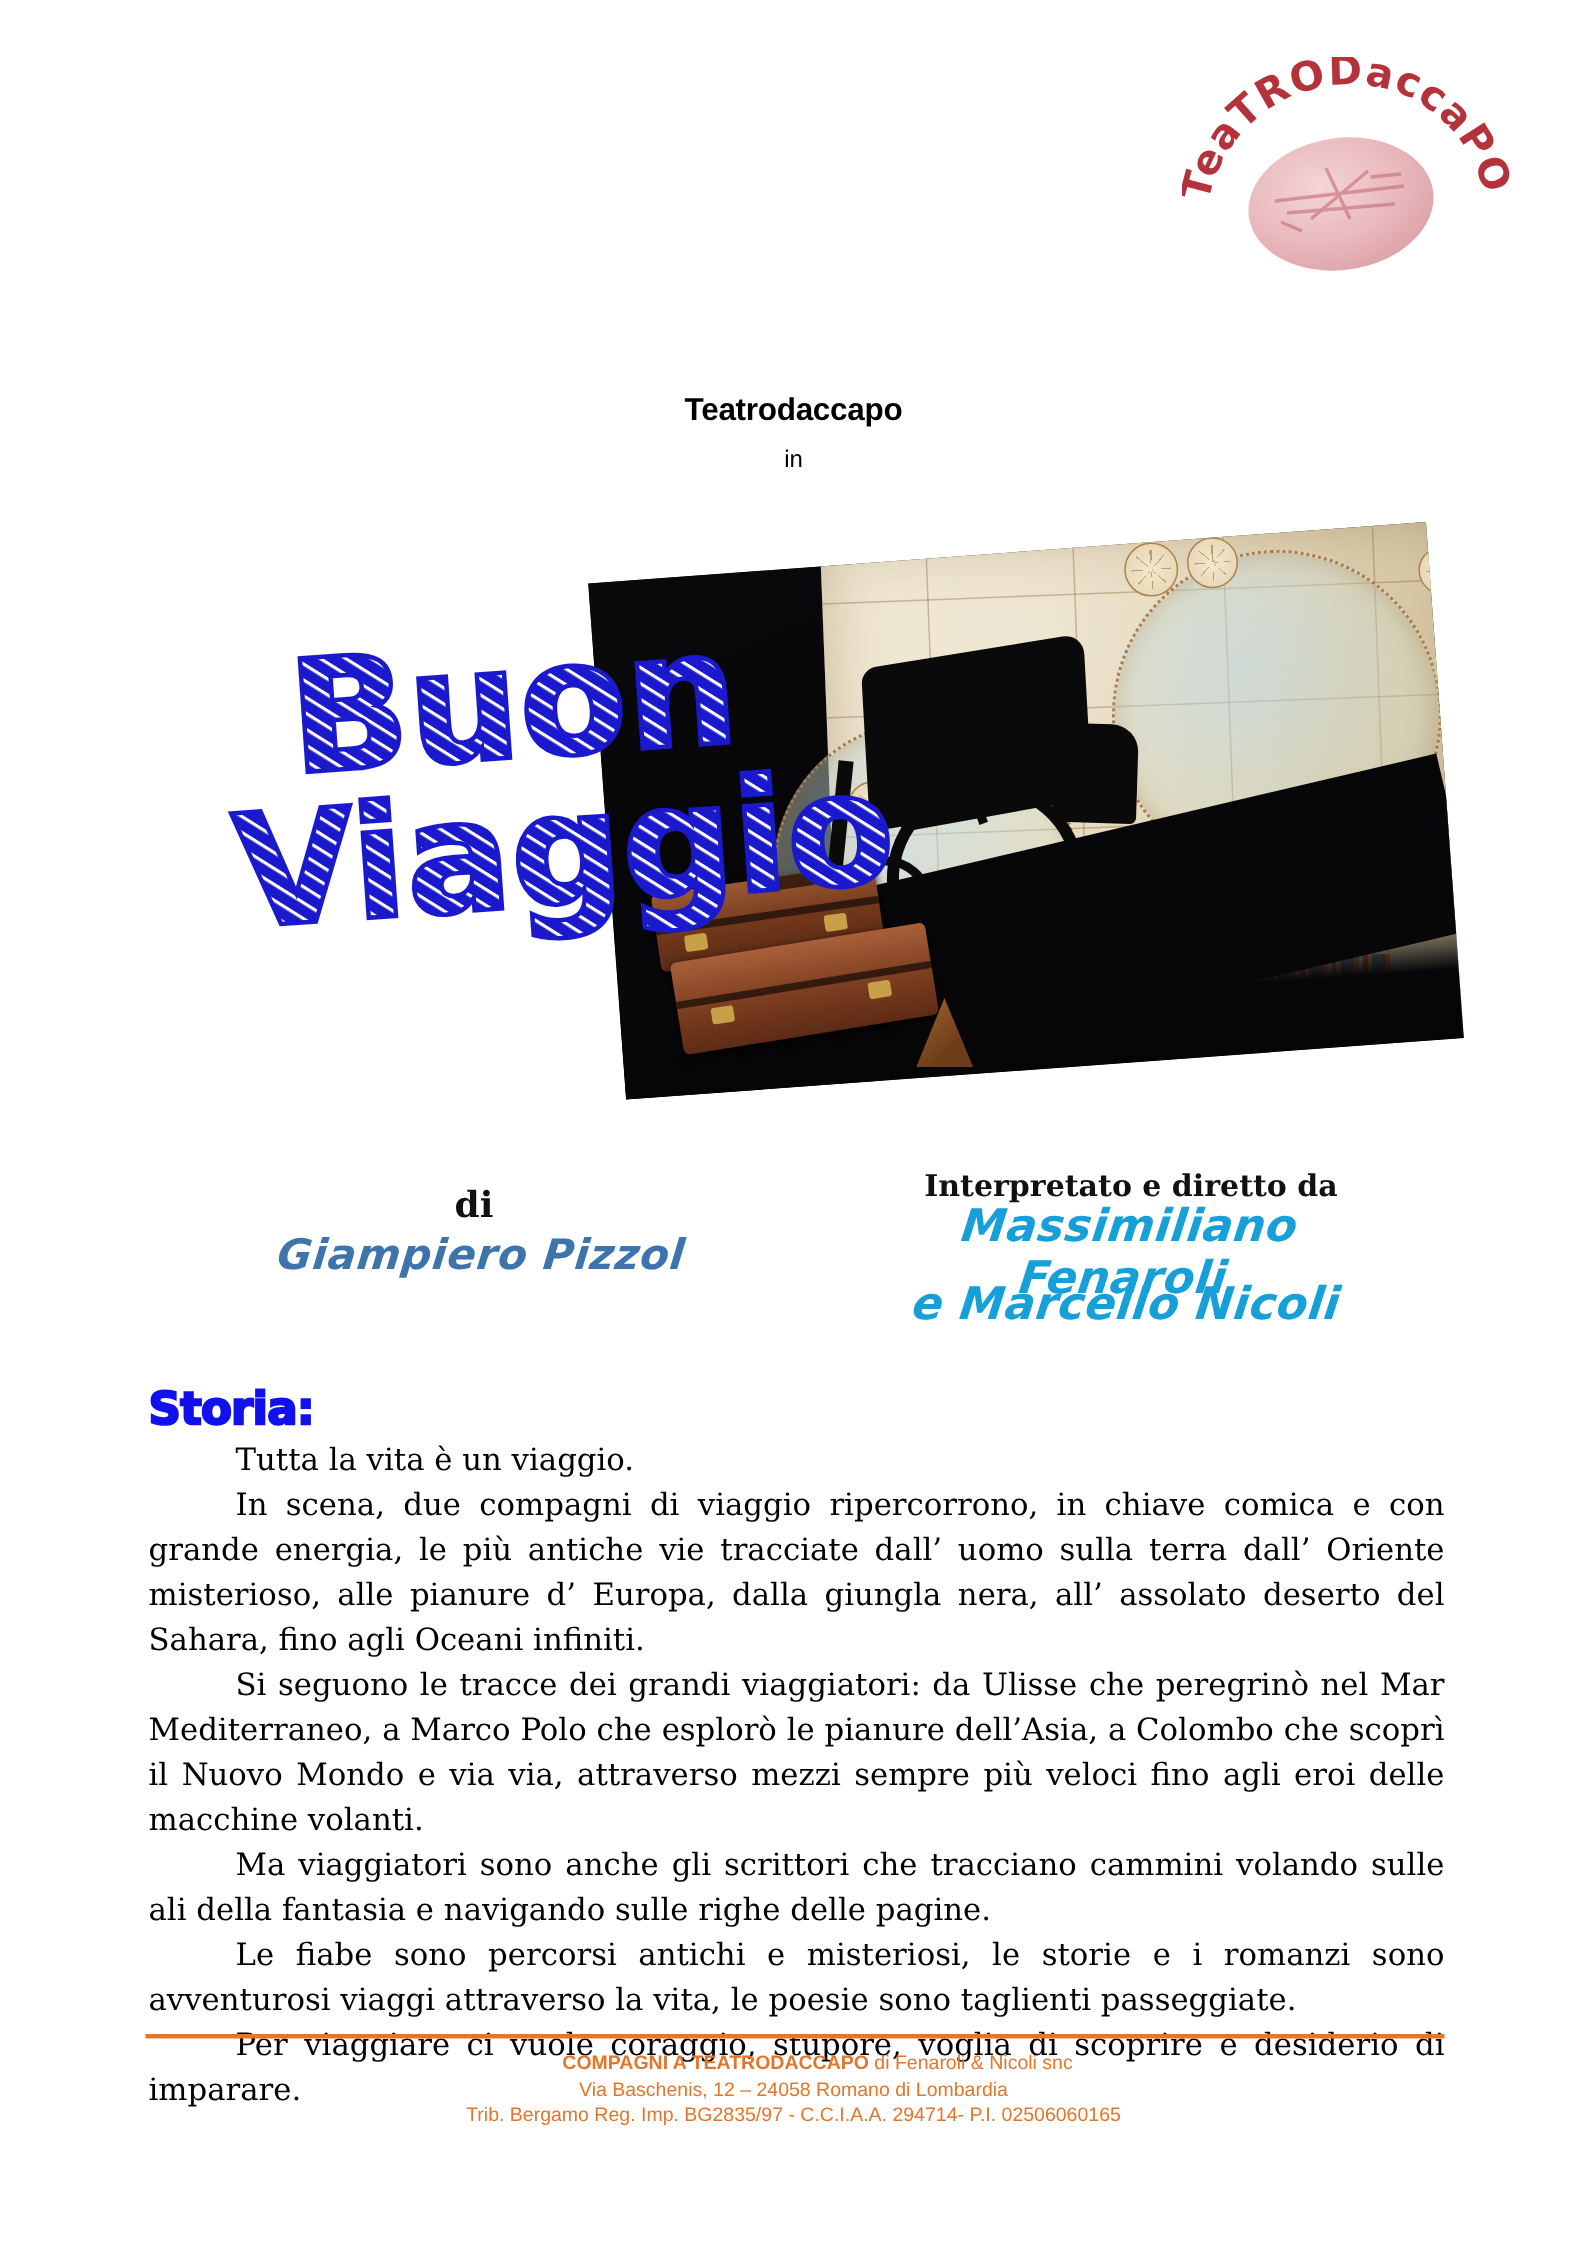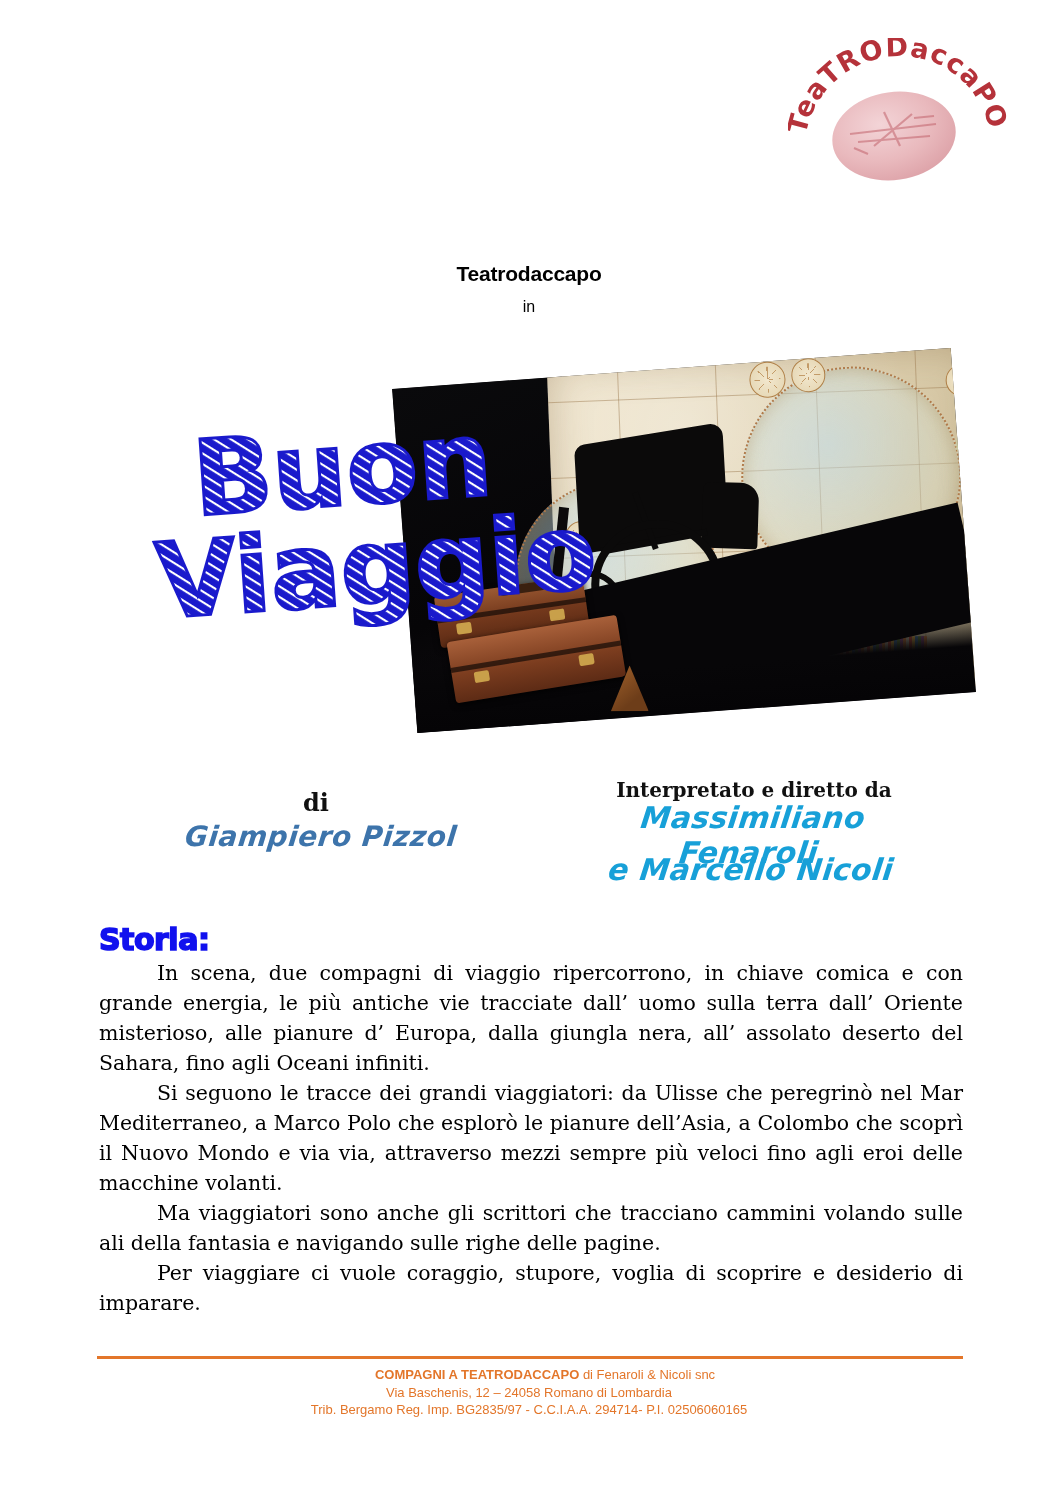--- a/index.html
+++ b/index.html
@@ -500,23 +500,25 @@
   <div class="credit-di">di</div>
   <div class="credit-author">Giampiero Pizzol</div>
 
   <div class="credit-dir-label">Interpretato e diretto da</div>
   <div class="credit-name1">Massimiliano Fenaroli</div>
   <div class="credit-name2">e Marcello Nicoli</div>
 
   <div class="storia-heading">Storia:</div>
 
   <div class="body-text">
+    <p>Tutta la vita è un viaggio.</p>
     <p>In scena, due compagni di viaggio ripercorrono, in chiave comica e con grande energia, le più antiche vie tracciate dall’ uomo sulla terra dall’ Oriente misterioso, alle pianure d’ Europa, dalla giungla nera, all’ assolato deserto del Sahara, fino agli Oceani infiniti.</p>
     <p>Si seguono le tracce dei grandi viaggiatori: da Ulisse che peregrinò nel Mar Mediterraneo, a Marco Polo che esplorò le pianure dell’Asia, a Colombo che scoprì il Nuovo Mondo e via via, attraverso mezzi sempre più veloci fino agli eroi delle macchine volanti.</p>
     <p>Ma viaggiatori sono anche gli scrittori che tracciano cammini volando sulle ali della fantasia e navigando sulle righe delle pagine.</p>
+    <p>Le fiabe sono percorsi antichi e misteriosi, le storie e i romanzi sono avventurosi viaggi attraverso la vita, le poesie sono taglienti passeggiate.</p>
     <p>Per viaggiare ci vuole coraggio, stupore, voglia di scoprire e desiderio di imparare.</p>
   </div>
 
   <div class="footer-rule"></div>
   <div class="footer">
     <span class="footer-line">
       <span class="b">COMPAGNI A TEATRODACCAPO</span>
       <span>di Fenaroli &amp; Nicoli snc</span>
     </span>
     <span class="footer-line">Via Baschenis, 12 – 24058 Romano di Lombardia</span>

